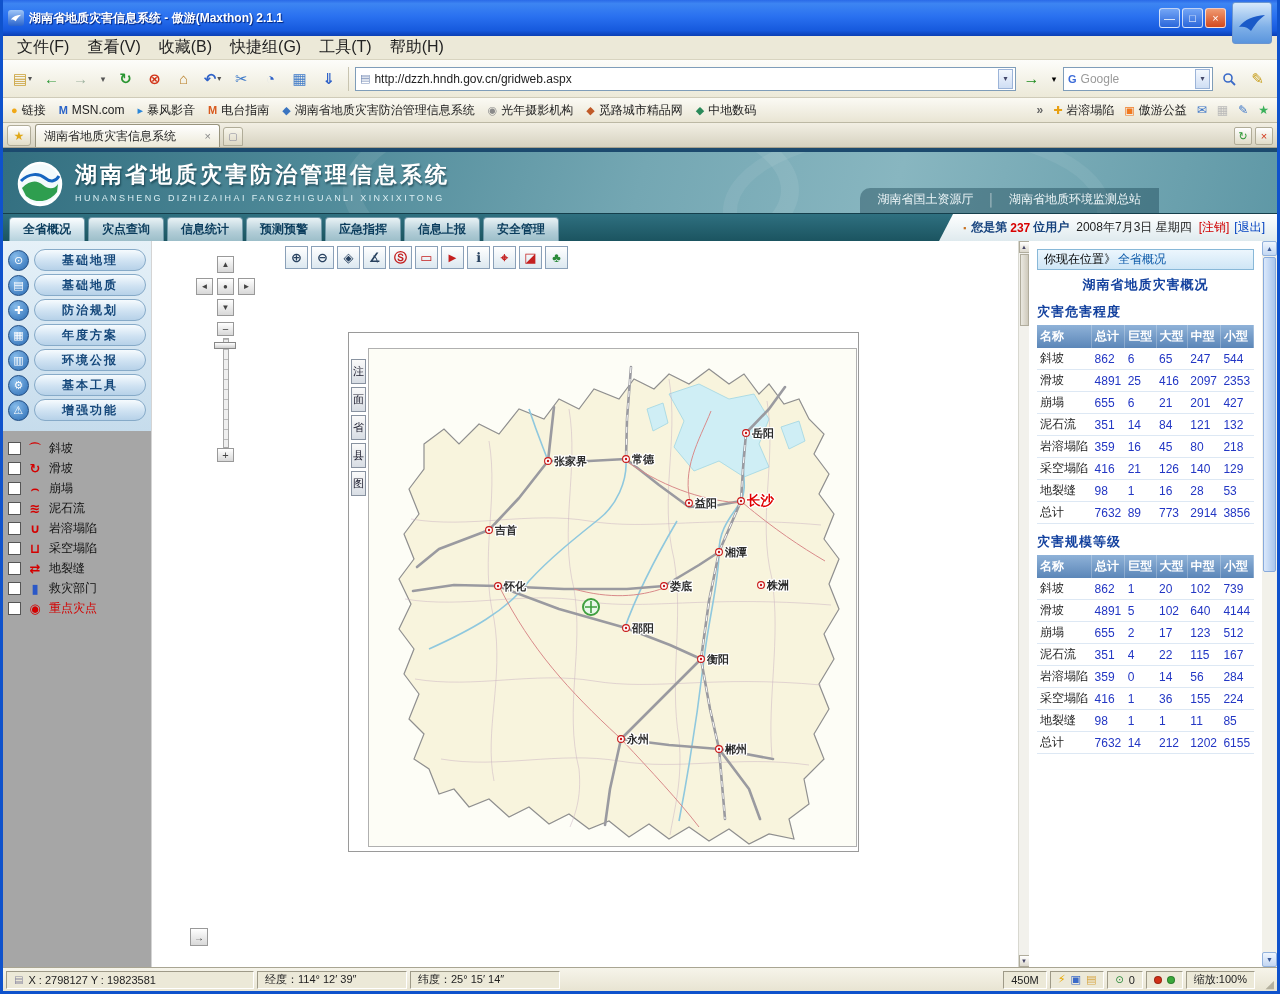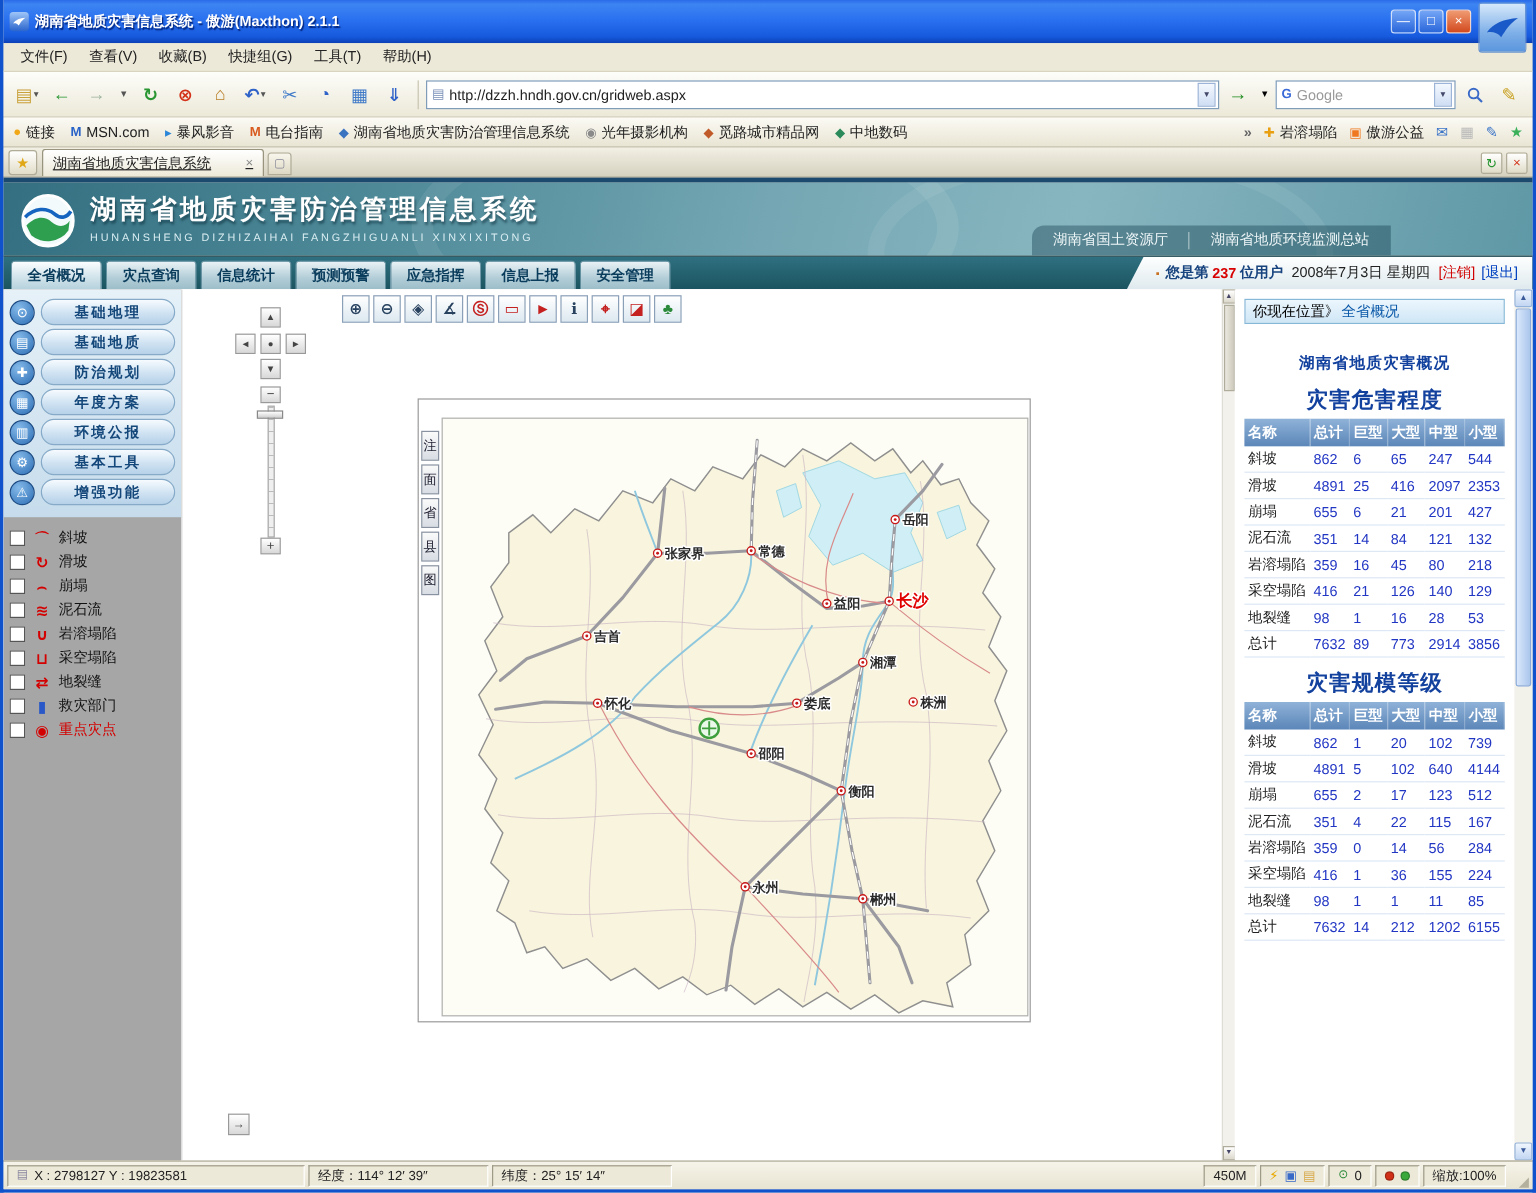--- a/index.html
+++ b/index.html
@@ -9,21 +9,21 @@
 .titlebar{height:36px;flex:none;background:linear-gradient(180deg,#2a6ae8 0%,#3d85f2 10%,#2a71f0 45%,#1659dd 85%,#0b3fb4 100%);display:flex;align-items:center;padding:0 5px;color:#fff;}
 .app-ico{width:16px;height:16px;border-radius:3px;background:linear-gradient(#9fc6f8,#2a64cc);display:flex;align-items:center;justify-content:center;margin-right:5px;}
 .ttl{font-size:12px;font-weight:bold;text-shadow:1px 1px 1px #00237a;flex:1;white-space:nowrap;overflow:hidden;}
 .winbtns{display:flex;gap:2px;margin-right:46px;}
 .wb{width:21px;height:20px;border-radius:3px;border:1px solid rgba(255,255,255,.7);display:flex;align-items:center;justify-content:center;font-size:11px;color:#fff;background:linear-gradient(#74a6f6,#2a66da);}
 .wb.cls{background:linear-gradient(#f09b72,#d2491e);}
 
 .mx-logo{position:absolute;top:2px;right:5px;width:40px;height:42px;z-index:50;border:1px solid #6a95d0;border-radius:3px;background:linear-gradient(#d7e9fb,#7fb0e8 60%,#5a95dd);display:flex;align-items:center;justify-content:center;}
 
 .menubar{height:24px;flex:none;background:#ece9d8;border-bottom:1px solid #d8d4c0;display:flex;align-items:center;padding:0 6px;gap:2px;}
-.menu-item{font-size:12px;color:#222;padding:2px 8px;display:inline-block;}
+.menu-item{font-size:16px;color:#222;padding:2px 8px;display:inline-block;}
 
 .toolbar{height:38px;flex:none;background:linear-gradient(#fdfdfa,#ece9d8);border-bottom:1px solid #cfcbb8;display:flex;align-items:center;padding:0 6px;gap:2px;}
 .tbtn{height:27px;min-width:27px;display:flex;align-items:center;justify-content:center;font-size:15px;border:1px solid transparent;border-radius:3px;padding:0 2px;cursor:default;}
 .tbtn .tg{font-weight:bold;}
 .tsmall{min-width:14px;font-size:9px;}
 .tdd{font-size:8px;color:#555;margin-left:1px;}
 .tsep{width:1px;height:24px;background:#c8c4b0;margin:0 4px;}
 .addr-wrap{flex:1;min-width:360px;height:24px;border:1px solid #7f9db9;background:#fff;display:flex;align-items:center;padding:0 2px 0 4px;gap:4px;}
 .fav{font-size:11px;color:#7a90b8;}
 .addr-input{flex:1;border:none;outline:none;font-size:12px;color:#222;height:20px;}
@@ -36,21 +36,21 @@
 .linksbar{height:25px;flex:none;background:linear-gradient(#fbfaf4,#e9e5d4);border-bottom:1px solid #bcb8a4;display:flex;align-items:center;padding:0 8px;font-size:12px;color:#222;}
 .links-items{display:flex;align-items:center;gap:13px;overflow:hidden;white-space:nowrap;}
 .link-item{display:inline-flex;align-items:center;gap:4px;}
 .link-ico{font-size:11px;font-weight:bold;}
 .links-right{margin-left:auto;display:flex;align-items:center;gap:10px;white-space:nowrap;}
 .chev{color:#666;font-weight:bold;}
 .corner-ico{font-size:12px;}
 
 .tabbar{height:25px;flex:none;background:linear-gradient(#f2efe4,#d6d2c0);border-bottom:1px solid #a8a490;display:flex;align-items:flex-end;padding:0 4px;}
 .favstar{width:24px;height:21px;margin:0 4px 1px 0;border:1px solid #b0ac98;border-radius:3px;background:linear-gradient(#fff,#e2ddc8);display:flex;align-items:center;justify-content:center;color:#e0a818;font-size:12px;}
-.tab{height:23px;min-width:185px;border:1px solid #98947e;border-bottom:none;border-radius:3px 3px 0 0;background:linear-gradient(#ffffff,#ece9d8);display:flex;align-items:center;padding:0 8px;font-size:12px;color:#222;gap:8px;text-decoration:underline;}
+.tab{height:23px;min-width:185px;border:1px solid #98947e;border-bottom:none;border-radius:3px 3px 0 0;background:linear-gradient(#ffffff,#ece9d8);display:flex;align-items:center;padding:0 8px;font-size:12px;color:#222;gap:8px;}
 .tabx{color:#888;font-size:11px;margin-left:auto;}
 .newtab{width:20px;height:19px;margin:0 0 1px 3px;border:1px solid #b0ac98;border-radius:3px 3px 0 0;background:linear-gradient(#f8f6ec,#ddd8c4);display:flex;align-items:center;justify-content:center;color:#889;font-size:10px;}
 .tab-right{margin-left:auto;display:flex;gap:3px;margin-bottom:2px;}
 .tr-btn{width:18px;height:18px;border:1px solid #b0ac98;border-radius:2px;display:flex;align-items:center;justify-content:center;font-size:11px;background:linear-gradient(#fff,#e0dcc8);}
 
 .pheader{height:66px;flex:none;position:relative;border-top:4px solid #1c4a6e;border-bottom:1px solid #153f4c;background:linear-gradient(105deg,#336f80 0%,#4f8a99 25%,#74a7b3 50%,#88b6c0 70%,#5f98a6 100%);overflow:hidden;}
 .pheader::before{content:"";position:absolute;left:340px;top:-60px;width:420px;height:160px;border-radius:50%;border:18px solid rgba(255,255,255,.08);}
 .pheader::after{content:"";position:absolute;left:720px;top:-30px;width:360px;height:150px;border-radius:50%;border:14px solid rgba(255,255,255,.07);}
 .hlogo{position:absolute;left:14px;top:9px;}
 .htitles{position:absolute;left:72px;top:8px;}
@@ -100,26 +100,26 @@
 .rail{stroke:#ffffff;stroke-width:1;stroke-dasharray:6 6;fill:none;}
 .redroad{stroke:#d98a8a;stroke-width:1;fill:none;}
 .river{stroke:#8fc8de;stroke-width:1.6;fill:none;}
 
 .psb{width:11px;flex:none;background:#f2f1ec;border-left:1px solid #d8d8d0;display:flex;flex-direction:column;align-items:center;}
 .psb-arrow{width:11px;height:12px;font-size:6px;display:flex;align-items:center;justify-content:center;background:linear-gradient(#fff,#dcd8cc);border:1px solid #b0ac9c;color:#446;}
 .psb-thumb{width:9px;height:72px;margin-top:1px;background:linear-gradient(90deg,#eae8e0,#cfcabc);border:1px solid #b0ac9c;}
 .psb .bottom{margin-top:auto;}
 
 .rpanel{width:233px;flex:none;background:#fff;padding:8px 8px 0;font-size:12px;overflow:hidden;}
-.crumb{height:21px;border:1px solid #88b8d8;background:linear-gradient(#ecf6fd,#cfe6f6);display:flex;align-items:center;padding:0 6px;gap:2px;margin-bottom:24px;}
+.crumb{height:21px;border:1px solid #88b8d8;background:linear-gradient(#ecf6fd,#cfe6f6);display:flex;align-items:center;padding:0 6px;gap:2px;margin-bottom:6px;}
 .crumb .cur{color:#0a58a8;}
 .ovtitle{color:#13419e;font-weight:bold;text-align:center;font-size:13px;margin:6px 0 4px;letter-spacing:1px;}
 .ovline{line-height:1.75;color:#222;}
 .redno{color:#e20000;}
-.sect{color:#13419e;font-weight:bold;text-align:center;font-size:18px;margin:9px 0 4px;letter-spacing:1px;}
+.sect{color:#13419e;font-weight:bold;text-align:left;font-size:13px;margin:9px 0 4px;letter-spacing:1px;}
 table.dt{width:100%;border-collapse:collapse;font-size:12px;}
 table.dt th{background:linear-gradient(#8fb2d8,#5b86b8);color:#fff;font-weight:bold;text-align:left;padding:3px 3px;border-right:1px solid rgba(255,255,255,.25);}
 table.dt td{padding:2px 3px;border-bottom:1px solid #dde8f4;}
 td.cname{color:#222;}
 td.cnum{color:#2236c4;}
 
 .msb{width:15px;flex:none;background:#f2f1ea;display:flex;flex-direction:column;}
 .msb-btn{height:15px;background:linear-gradient(#f0f6fe,#c2d6f2);border:1px solid #93b2dc;border-radius:2px;color:#3a5a9a;font-size:7px;display:flex;align-items:center;justify-content:center;}
 .msb-thumb{margin:1px;height:315px;background:linear-gradient(90deg,#dae8fb,#aac6ec);border:1px solid #88aadc;border-radius:2px;}
 .msb .bottom{margin-top:auto;}

